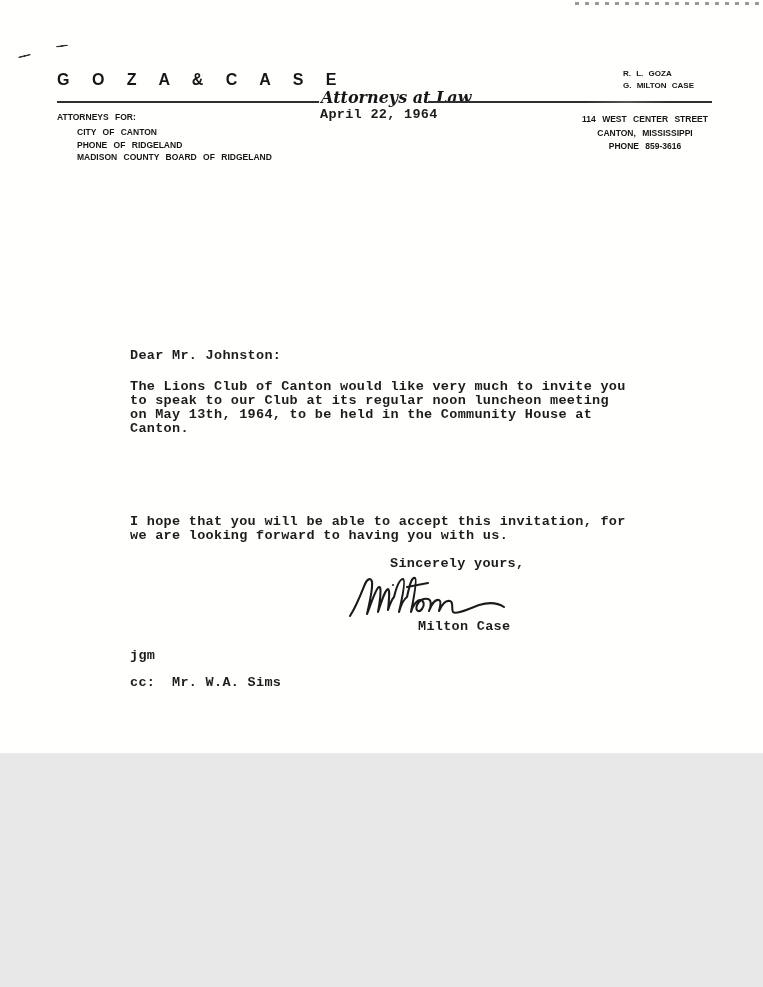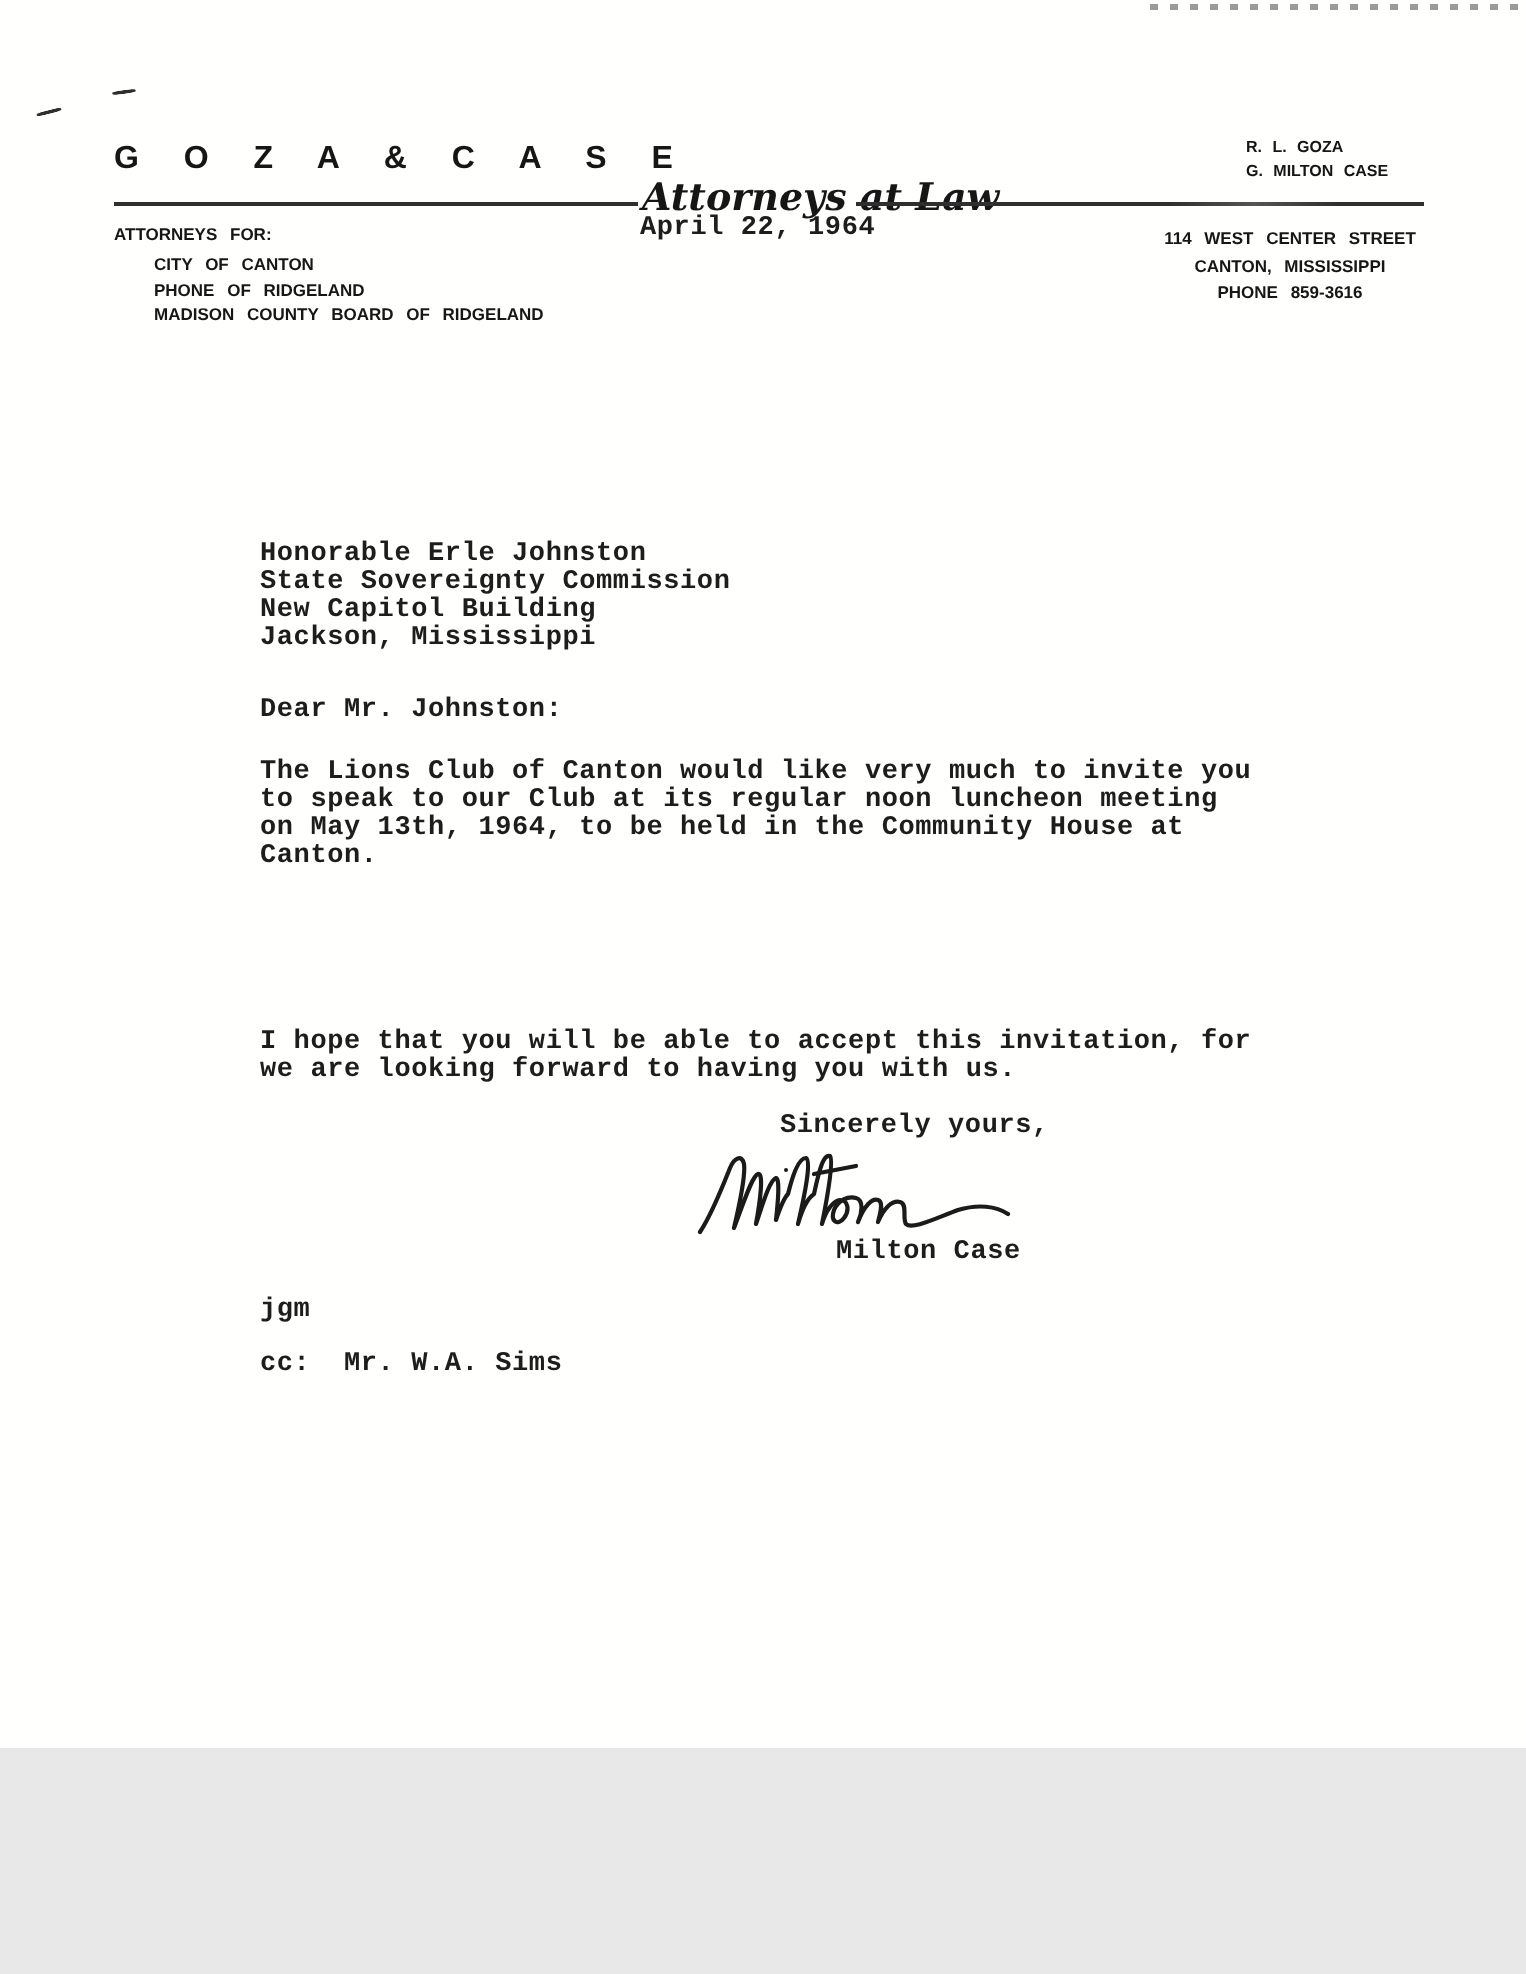--- a/index.html
+++ b/index.html
@@ -1,18 +1,18 @@
 <!DOCTYPE html>
 <html><head>
 <meta charset="utf-8">
 <style>
   html,body{margin:0;padding:0;background:#e8e8e8;}
   .page{
     position:relative;
-    width:763px;height:874px;
+    width:763px;height:753px;
     background:#fffffd;
     overflow:hidden;
     font-family:"Liberation Sans",sans-serif;
     color:#1a1a1a;
   }
   
   .top-dashed{
     position:absolute;left:575px;top:2px;width:188px;height:3px;
     background:repeating-linear-gradient(90deg,#9a9a9a 0 4px,transparent 4px 10px);
   }
@@ -34,21 +34,21 @@
     position:absolute;left:623px;top:68px;
     font-size:8px;font-weight:bold;line-height:12px;color:#161616;
     word-spacing:3px;white-space:nowrap;
   }
   .rule{position:absolute;top:101px;height:2px;background:#2f2f2f;}
   .rule.left{left:57px;width:262px;}
   .rule.right{left:428px;width:284px;background:linear-gradient(90deg,#2f2f2f 55%,#555 70%,#2f2f2f 85%);}
   .tagline{
     position:absolute;left:321px;top:88px;width:106px;
     font-family:"DejaVu Serif",serif;font-style:italic;font-weight:bold;
-    font-size:19px;color:#161616;text-align:center;white-space:nowrap;
+    font-size:16px;color:#161616;text-align:center;white-space:nowrap;
   }
   .attorneys-for{position:absolute;left:57px;top:112px;font-size:8.5px;font-weight:bold;color:#161616;word-spacing:4px;}
   .attorneys-for .label{margin-bottom:4px;}
   .attorneys-for .item{margin-left:20px;line-height:12.5px;}
   .firm-address{
     position:absolute;left:560px;top:113px;width:170px;
     font-size:8.5px;font-weight:bold;line-height:13.5px;color:#161616;
     text-align:center;word-spacing:4px;
   }
   
@@ -96,24 +96,20 @@
     <div class="item">MADISON COUNTY BOARD OF RIDGELAND</div>
   </div>
 
   <div class="firm-address">
     <div>114 WEST CENTER STREET</div>
     <div>CANTON, MISSISSIPPI</div>
     <div>PHONE 859-3616</div>
   </div>
 
   <div class="tw date">April 22, 1964</div>
-  <div class="tw recipient">Honorable Erle Johnston
-State Sovereignty Commission
-New Capitol Building
-Jackson, Mississippi</div>
   <div class="tw salutation">Dear Mr. Johnston:</div>
   <div class="tw para1">The Lions Club of Canton would like very much to invite you
 to speak to our Club at its regular noon luncheon meeting
 on May 13th, 1964, to be held in the Community House at
 Canton.</div>
   <div class="tw para3">I hope that you will be able to accept this invitation, for
 we are looking forward to having you with us.</div>
   <div class="tw closing">Sincerely yours,</div>
 
   <svg class="signature" viewBox="0 0 168 48" aria-label="Milton">

